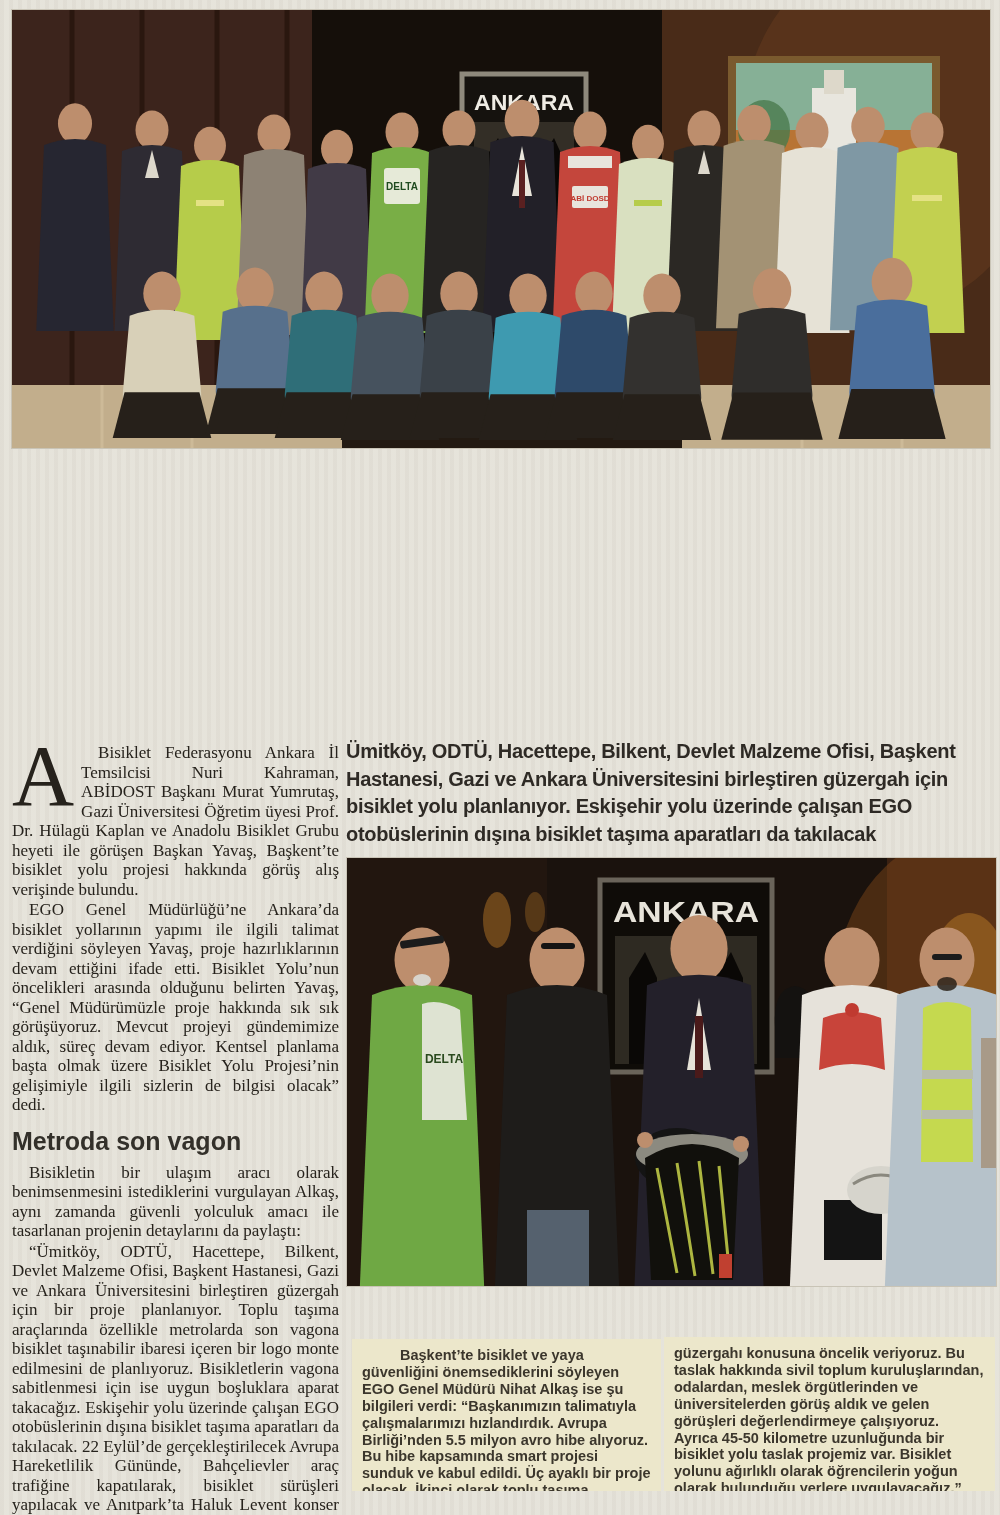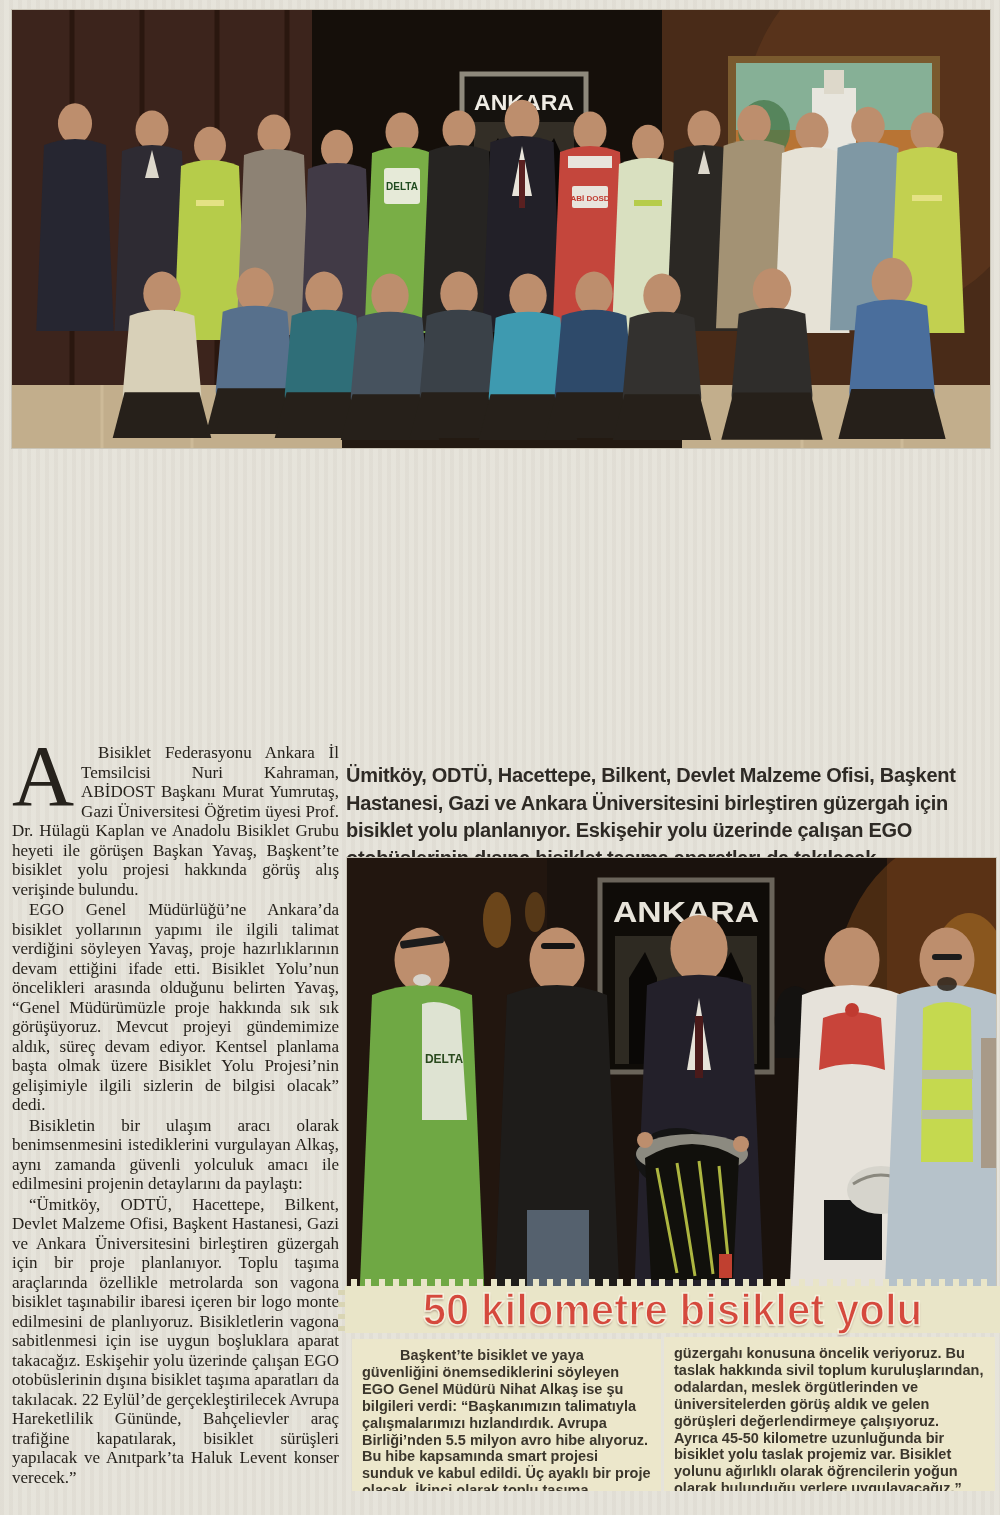--- a/index.html
+++ b/index.html
@@ -32,21 +32,21 @@
   }
   .subhead{
     font-family:"Liberation Sans", sans-serif;font-weight:bold;
     font-size:25px;line-height:28px;color:#33302a;margin:12px 0 8px 0;
     text-align:left;
   }
   
   .lede{
     position:absolute;left:346px;top:738px;width:650px;height:116px;overflow:hidden;
     font-weight:bold;font-size:20px;line-height:27.5px;letter-spacing:-0.3px;
-    color:#2e2a25;text-align:left;margin-top:24px;
+    color:#2e2a25;text-align:left;
   }
   
   .banner{
     position:absolute;left:345px;top:1286px;width:655px;height:47px;
     background:#e9e5c8;display:flex;align-items:center;justify-content:center;
   }
   .banner::before{
     content:"";position:absolute;top:-7px;left:6px;right:6px;height:7px;
     background:repeating-linear-gradient(90deg,#e9e5c8 0 6px, transparent 6px 14px);
   }
@@ -165,21 +165,22 @@
         <use href="#pc" transform="translate(880 368) scale(1.85)" color="#4a6e9c"></use>
       </g>
     </svg>
   </div>
 
 
   <div class="col-left">
     <p class="p-first"><span class="dropcap">A</span></p>
     <p>Bisiklet Federasyonu Ankara İl Temsilcisi Nuri Kahraman, ABİDOST Başkanı Murat Yumrutaş, Gazi Üniversitesi Öğretim üyesi Prof. Dr. Hülagü Kaplan ve Anadolu Bisiklet Grubu heyeti ile görüşen Başkan Yavaş, Başkent’te bisiklet yolu projesi hakkında görüş alış verişinde bulundu.</p>
     <p>EGO Genel Müdürlüğü’ne Ankara’da bisiklet yollarının yapımı ile ilgili talimat verdiğini söyleyen Yavaş, proje hazırlıklarının devam ettiğini ifade etti. Bisiklet Yolu’nun öncelikleri arasında olduğunu belirten Yavaş, “Genel Müdürümüzle proje hakkında sık sık görüşüyoruz. Mevcut projeyi gündemimize aldık, süreç devam ediyor. Kentsel planlama başta olmak üzere Bisiklet Yolu Projesi’nin gelişimiyle ilgili sizlerin de bilgisi olacak” dedi.</p>
-    <p>Bisikletin bir ulaşım aracı olarak benimsenmesini istediklerini vurgulayan Alkaş, aynı zamanda güvenli yolculuk amacı ile edilmesini projenin detaylarını da paylaştı:</p>
+    <div class="subhead">Metroda son vagon</div>
+    <p>Bisikletin bir ulaşım aracı olarak benimsenmesini istediklerini vurgulayan Alkaş, aynı zamanda güvenli yolculuk amacı ile tasarlanan projenin detaylarını da paylaştı:</p>
     <p>“Ümitköy, ODTÜ, Hacettepe, Bilkent, Devlet Malzeme Ofisi, Başkent Hastanesi, Gazi ve Ankara Üniversitesini birleştiren güzergah için bir proje planlanıyor. Toplu taşıma araçlarında özellikle metrolarda son vagona bisiklet taşınabilir ibaresi içeren bir logo monte edilmesini de planlıyoruz. Bisikletlerin vagona sabitlenmesi için ise uygun boşluklara aparat takacağız. Eskişehir yolu üzerinde çalışan EGO otobüslerinin dışına bisiklet taşıma aparatları da takılacak. 22 Eylül’de gerçekleştirilecek Avrupa Hareketlilik Gününde, Bahçelievler araç trafiğine kapatılarak, bisiklet sürüşleri yapılacak ve Anıtpark’ta Haluk Levent konser verecek.”</p>
   </div>
 
   <div class="lede">Ümitköy, ODTÜ, Hacettepe, Bilkent, Devlet Malzeme Ofisi, Başkent Hastanesi, Gazi ve Ankara Üniversitesini birleştiren güzergah için bisiklet yolu planlanıyor. Eskişehir yolu üzerinde çalışan EGO otobüslerinin dışına bisiklet taşıma aparatları da takılacak</div>
 
   <div class="photo-mid">
     <svg viewBox="0 0 649 428" preserveAspectRatio="none">
       <rect x="0" y="0" width="649" height="428" fill="#1a120d"></rect>
       <rect x="0" y="0" width="200" height="428" fill="#241710" opacity="0.9"></rect>
       <rect x="540" y="0" width="109" height="428" fill="#3a2112"></rect>
@@ -238,23 +239,20 @@
         <ellipse cx="345" cy="296" rx="56" ry="20" fill="#8c8a80"></ellipse>
         <path d="M298 300 Q345 272 392 300 L386 422 L304 422 Z" fill="#11100c"></path>
         <path d="M310 310 L330 415 M330 305 L348 418 M352 303 L366 416 M372 308 L382 410" stroke="#d4e04e" stroke-width="3" opacity="0.8"></path>
         <rect x="372" y="396" width="13" height="24" fill="#c04030"></rect>
         <circle cx="298" cy="282" r="8" fill="#bd8e6d"></circle>
         <circle cx="394" cy="286" r="8" fill="#bd8e6d"></circle>
       </g>
     </svg>
   </div>
 
-  <div class="banner">
-    <span class="banner-text">50 kilometre bisiklet yolu</span>
-  </div>
 
   <div class="box box-left">
     <p>Başkent’te bisiklet ve yaya güvenliğini önemsediklerini söyleyen EGO Genel Müdürü Nihat Alkaş ise şu bilgileri verdi: “Başkanımızın talimatıyla çalışmalarımızı hızlandırdık. Avrupa Birliği’nden 5.5 milyon avro hibe alıyoruz. Bu hibe kapsamında smart projesi sunduk ve kabul edildi. Üç ayaklı bir proje olacak. İkinci olarak toplu taşıma optimizasyonuna, üçüncü olarak da pilot proje</p>
   </div>
   <div class="box box-right">
     <p>güzergahı konusuna öncelik veriyoruz. Bu taslak hakkında sivil toplum kuruluşlarından, odalardan, meslek örgütlerinden ve üniversitelerden görüş aldık ve gelen görüşleri değerlendirmeye çalışıyoruz. Ayrıca 45-50 kilometre uzunluğunda bir bisiklet yolu taslak projemiz var. Bisiklet yolunu ağırlıklı olarak öğrencilerin yoğun olarak bulunduğu yerlere uygulayacağız.”</p>
   </div>
 
 </div>
 

